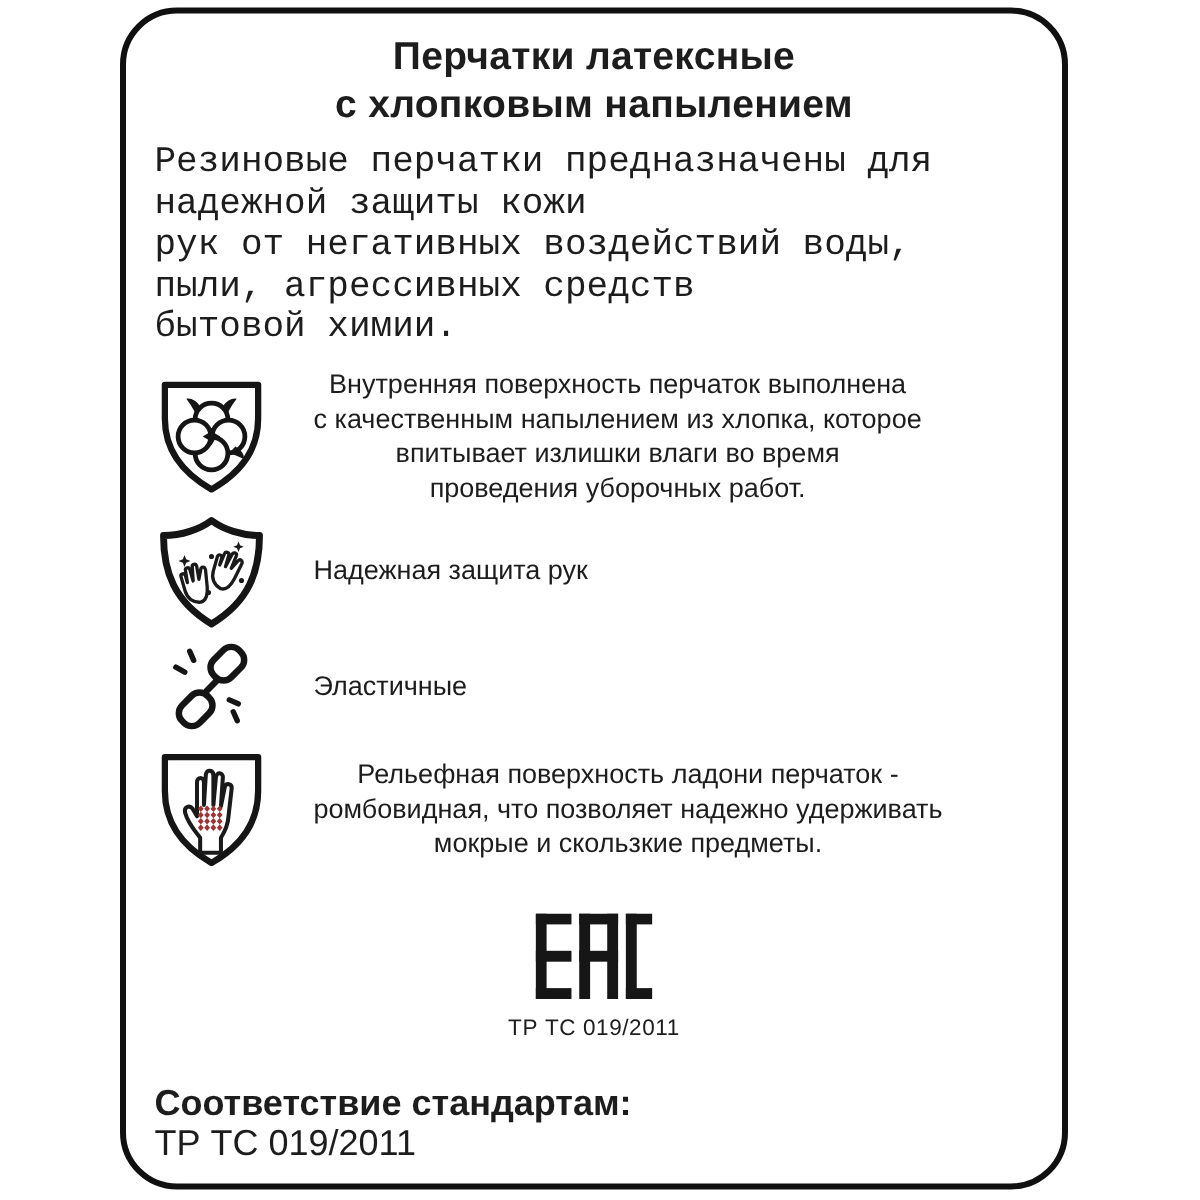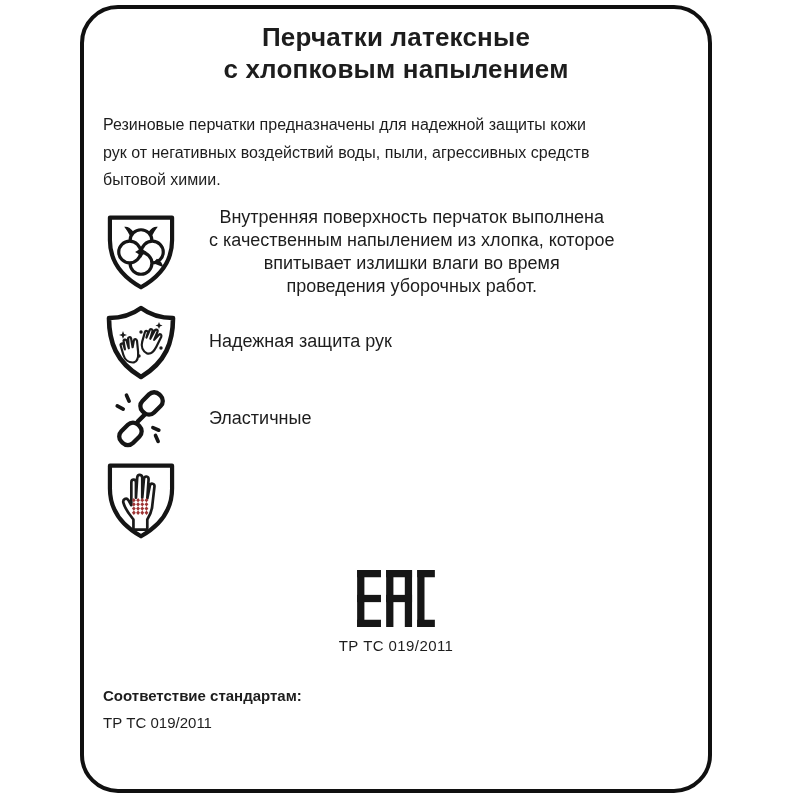--- a/index.html
+++ b/index.html
@@ -12,30 +12,31 @@
     position:absolute;left:80px;top:5px;width:632px;height:788px;
     box-sizing:border-box;border:4px solid #101010;border-radius:38px;
     background:#fff;padding:12px 0 0 0;overflow:hidden;
   }
   .title{
     white-space:pre-line;text-align:center;
     font-size:26px;font-weight:800;line-height:32px;letter-spacing:.2px;
     margin:0;
   }
   .intro{
-    white-space:pre-line;font-size:16px;line-height:27.5px;
-    margin:26px 18px 0 19px;
+    white-space:pre-line;font-size:24px;line-height:27.5px;
+    margin:10px 18px 0 19px;
+    font-family:Liberation Mono, monospace;
   }
   .features{margin:12px 0 0 13px;}
   .feature{display:flex;align-items:center;margin-bottom:6px;text-align:center;}
   .icon-cell{flex:0 0 88px;width:88px;display:flex;justify-content:center;align-items:center;}
   .feature-text{white-space:pre-line;font-size:18px;line-height:23px;margin-left:24px;}
   .cert{ text-align:center;margin-top:26px; }
   .cert-reg{font-size:15px;letter-spacing:.4px;margin-top:6px;}
-  .standards{margin:28px 0 0 19px;font-size:15px;line-height:27.5px;}
+  .standards{margin:28px 0 0 19px;font-size:24px;line-height:27.5px;}
   .standards-heading{font-weight:700;}
   svg{display:block;}
 </style>
 </head>
 <body>
 
 <div class="card">
 
   <h1 class="title">Перчатки латексные
 с хлопковым напылением</h1>
@@ -129,20 +130,23 @@
               M51.5 46.4 L53.8 49 L51.5 51.6 L49.2 49 Z M56.5 46.4 L58.8 49 L56.5 51.6 L54.2 49 Z
               M41.5 51.4 L43.8 54 L41.5 56.6 L39.2 54 Z M46.5 51.4 L48.8 54 L46.5 56.6 L44.2 54 Z
               M51.5 51.4 L53.8 54 L51.5 56.6 L49.2 54 Z M56.5 51.4 L58.8 54 L56.5 56.6 L54.2 54 Z
               M41.5 56.4 L43.8 59 L41.5 61.6 L39.2 59 Z M46.5 56.4 L48.8 59 L46.5 61.6 L44.2 59 Z
               M51.5 56.4 L53.8 59 L51.5 61.6 L49.2 59 Z M56.5 56.4 L58.8 59 L56.5 61.6 L54.2 59 Z
               M41.5 61.4 L43.8 64 L41.5 66.6 L39.2 64 Z M46.5 61.4 L48.8 64 L46.5 66.6 L44.2 64 Z
               M51.5 61.4 L53.8 64 L51.5 66.6 L49.2 64 Z M56.5 61.4 L58.8 64 L56.5 66.6 L54.2 64 Z"></path>
           </svg>
         </span>
       </div>
+      <div class="feature-text">Рельефная поверхность ладони перчаток -
+ромбовидная, что позволяет надежно удерживать
+мокрые и скользкие предметы.</div>
     </div>
 
   </div>
 
   <div class="cert">
     <span style="display:inline-block;">
       <svg width="78" height="57" viewBox="0 0 150 110" fill="#161616">
         <rect x="0" y="0" width="14" height="110"></rect>
         <rect x="0" y="0" width="46" height="14"></rect>
         <rect x="0" y="48" width="46" height="14"></rect>

